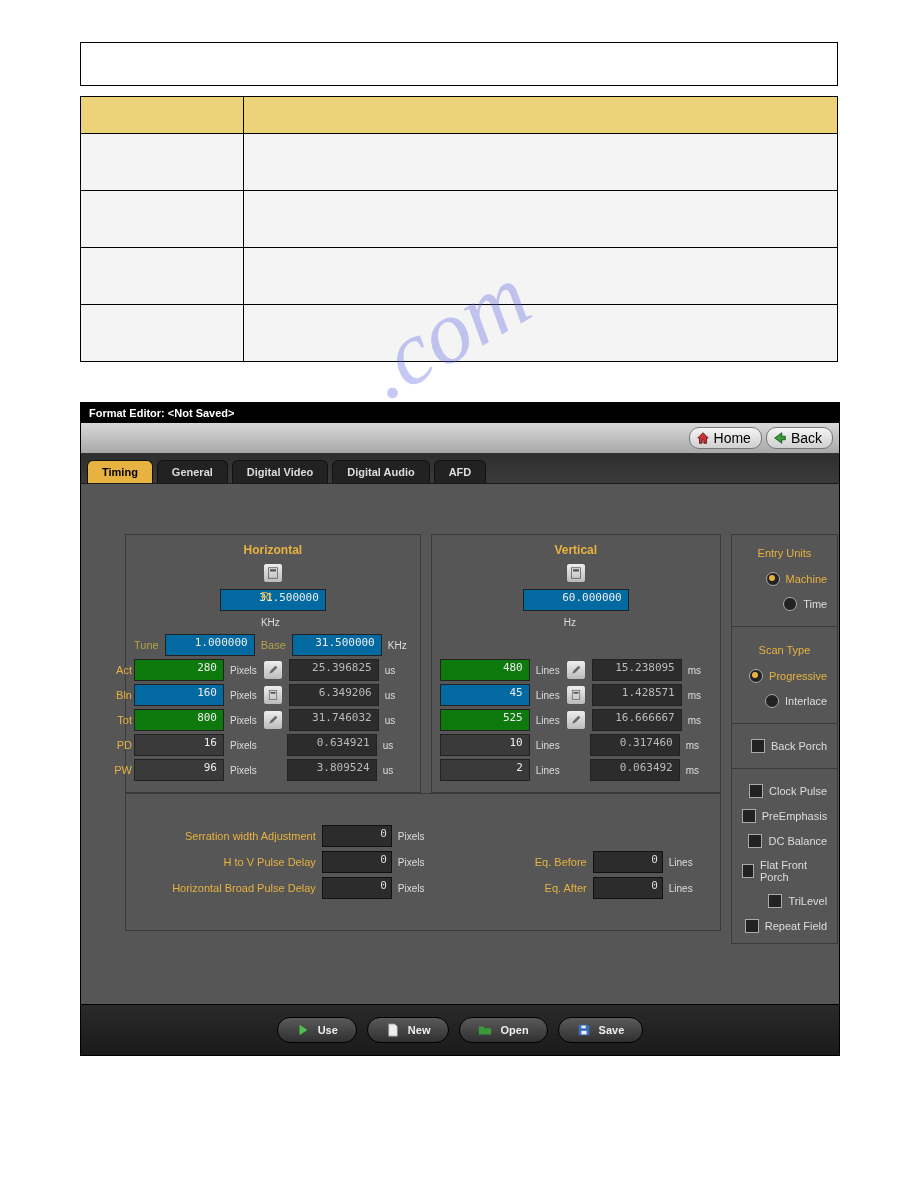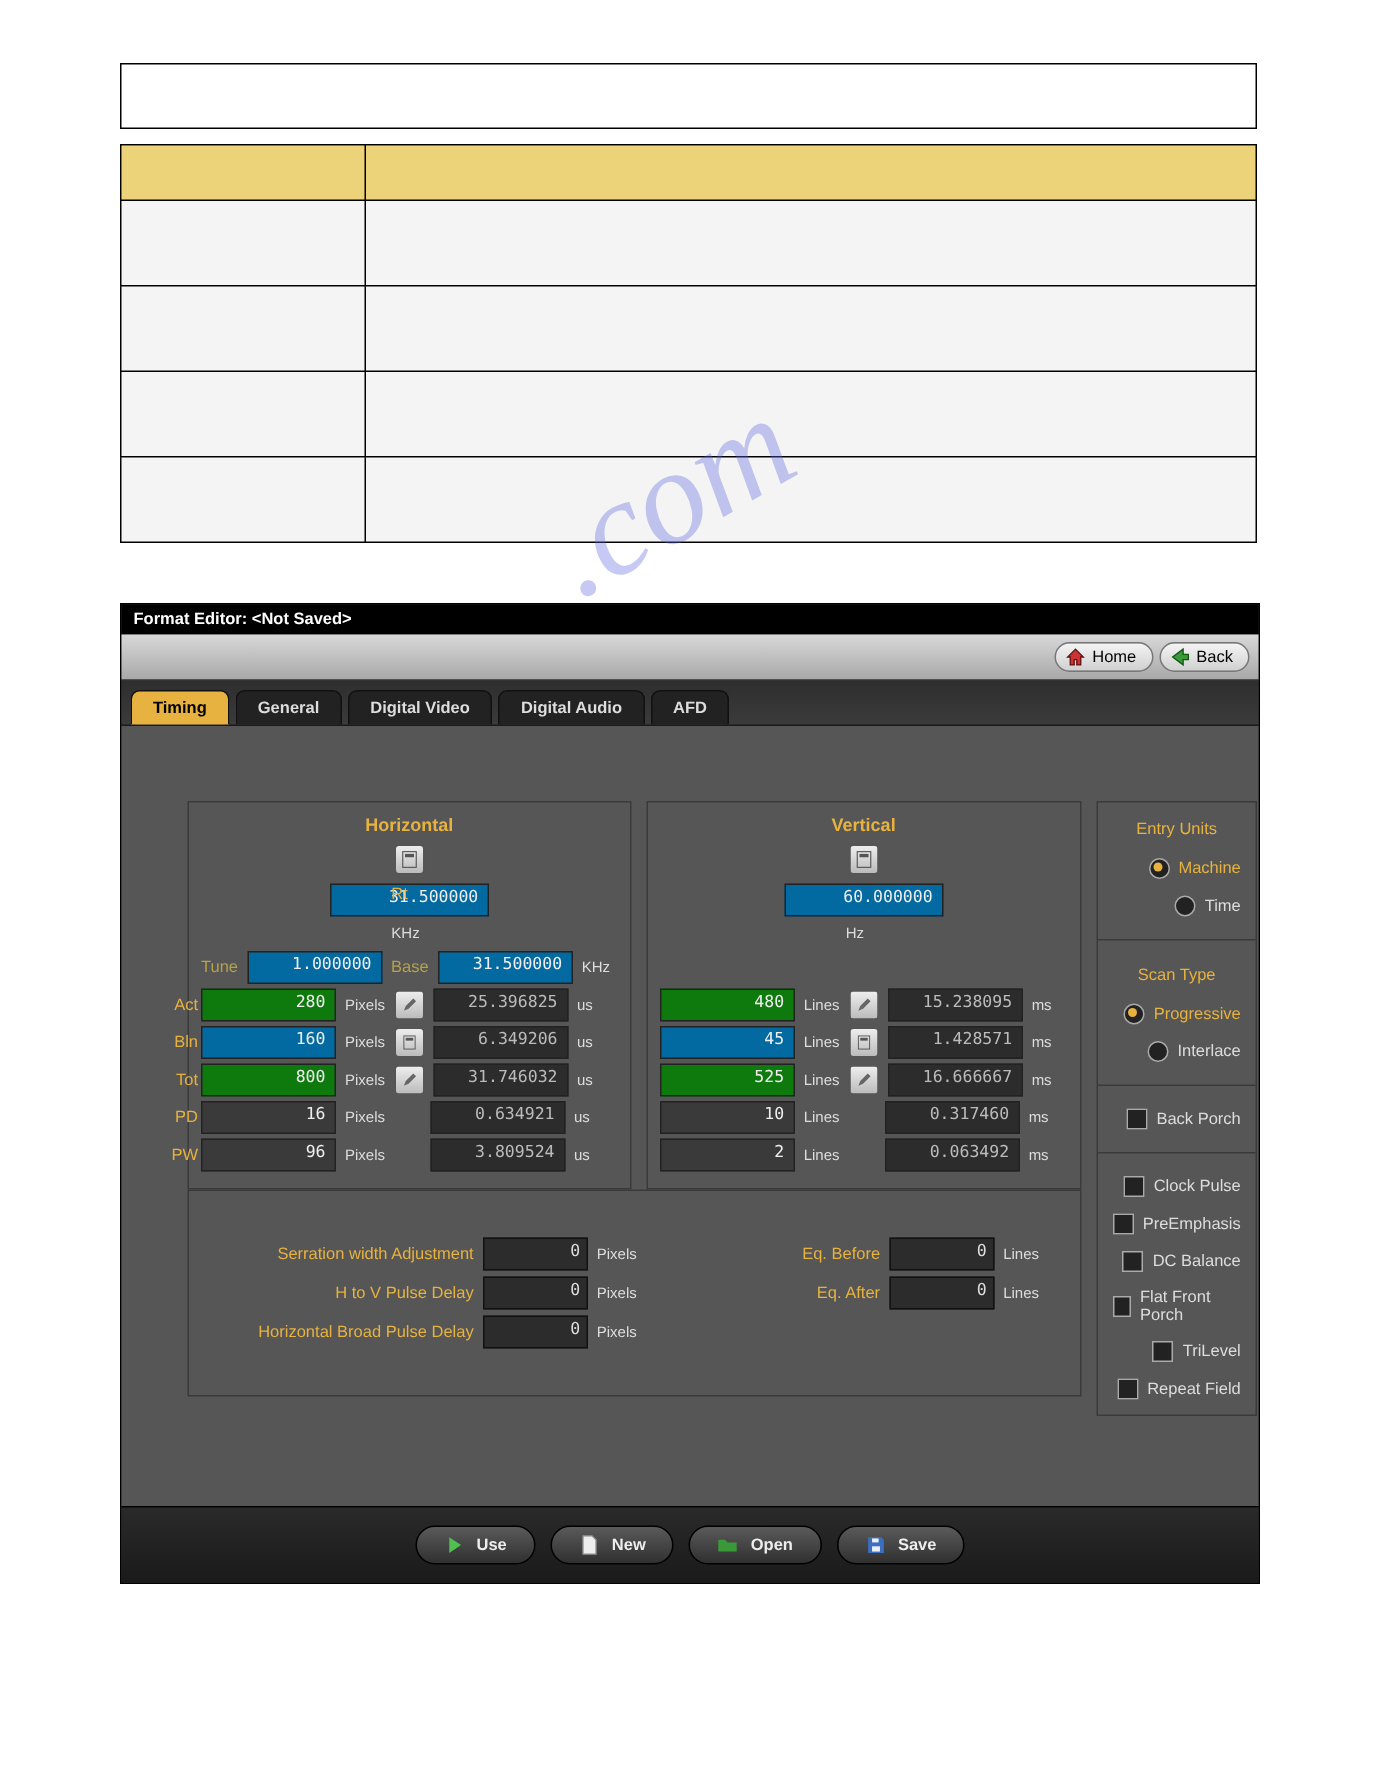--- a/index.html
+++ b/index.html
@@ -74,21 +74,21 @@
     align-items: center;
     gap: 4px;
     padding: 0 6px;
     border-bottom: 1px solid #333;
   }
   .pillbtn {
     background: linear-gradient(#f4f4f4, #d0d0d0);
     border: 1px solid #777;
     border-radius: 10px;
     padding: 2px 10px 2px 6px;
-    font-size: 11px;
+    font-size: 14px;
     color: #000;
     display: flex;
     align-items: center;
     gap: 4px;
     cursor: pointer;
   }
   .ic { width: 14px; height: 14px; display: inline-block; }
   .tabs {
     display: flex;
     align-items: flex-end;
@@ -200,20 +200,21 @@
     gap: 6px;
     margin-bottom: 6px;
     flex-direction: column;
   }
   .bottombox {
     border: 1px solid #3a3a3a;
     margin: 0 0 0 30px;
     padding: 27px;
     display: flex;
     gap: 42px;
+    align-items: flex-end;
   }
   .bb-left { flex: 1.2; }
   .bb-right{ flex: 1; }
   .formrow {
     display: flex;
     align-items: center;
     justify-content: flex-end;
     gap: 6px;
     margin: 4px 0;
   }

